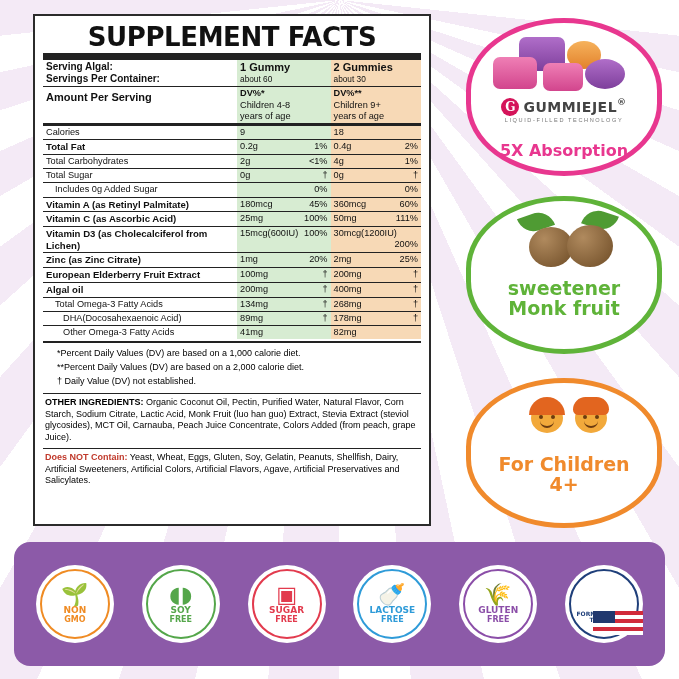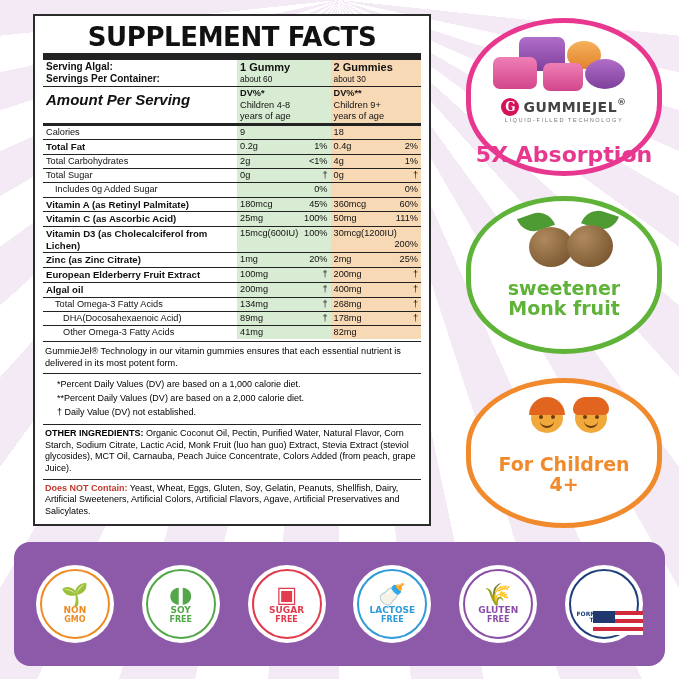--- a/index.html
+++ b/index.html
@@ -32,21 +32,21 @@
   .c-g1{width:98px;background:#d7ecd2;}
   .c-g2{width:92px;background:#f7d9b6;}
   .hdr-green{background:#d7ecd2;font-weight:bold;font-size:11px;text-align:left;}
   .hdr-orange{background:#f7d9b6;font-weight:bold;font-size:11px;text-align:left;}
   .sub{font-size:8.3px;font-weight:normal;}
   .bold{font-weight:bold;}
   .b9{font-weight:bold;font-size:9.6px;}
   .indent{padding-left:12px !important;}
   .indent2{padding-left:20px !important;}
   .serv{font-weight:bold;font-size:10px;line-height:1.25;}
-  .aps{font-weight:bold;font-size:15px;padding:4px 3px 3px 3px !important;font-style:italic;}
+  .aps{font-weight:bold;font-size:11px;padding:4px 3px 3px 3px !important;}
   .tbrd td{border-top:1px solid #222;}
   .tbrd-thick td{border-top:3px solid #222;}
   .note-tech{font-size:9.2px;line-height:1.3;padding:4px 2px 3px 2px;}
   .foot{font-size:9px;line-height:1.33;padding:1px 2px;margin-left:12px;}
   .sec{font-size:9px;line-height:1.3;padding:3px 2px 0 2px;}
   .sec b{font-weight:bold;}
   .hr-space{height:4px;}
 
   
   .badge{position:absolute;width:200px;}
@@ -68,21 +68,21 @@
   .g-orange{background:linear-gradient(180deg,#f6b25c,#e2822c);}
   .logo-row{position:absolute;left:0;right:0;top:74px;text-align:center;}
   .gj-badge{
     display:inline-block;width:18px;height:18px;border-radius:50%;
     background:#d4145a;color:#fff;font-size:12px;font-weight:bold;
     line-height:18px;text-align:center;vertical-align:middle;margin-right:4px;
     font-family:"DejaVu Serif", serif;
   }
   .gj-name{font-size:14px;font-weight:bold;color:#444;letter-spacing:.5px;vertical-align:middle;font-family:"DejaVu Sans",sans-serif;}
   .gj-sub{font-size:5.6px;color:#777;letter-spacing:1.6px;margin-top:1px;}
-  .b1-cap{position:absolute;left:0;right:0;top:120px;color:#e8378f;font-size:22px;}
+  .b1-cap{position:absolute;left:0;right:0;top:120px;color:#e8378f;font-size:16px;}
 
   
   .b2{left:466px;top:196px;}
   .b2 .ring{
     width:196px;height:158px;border:5px solid #5fb339;border-radius:50%/46%;
     box-sizing:border-box;position:relative;background:#fff;
   }
   .monk{position:absolute;left:52px;top:10px;width:94px;height:58px;}
   .monk-fruit{position:absolute;width:44px;height:40px;border-radius:50%;
     background:radial-gradient(circle at 35% 30%,#b08a5e,#6d4b25);}
@@ -232,21 +232,20 @@
           </tr>
           <tr class="tbrd">
             <td class="c-name indent2">Other Omega-3 Fatty Acids</td>
             <td class="c-g1"><span style="display:inline-block;min-width:56px">41mg</span><span style="float:right"></span></td>
             <td class="c-g2"><span style="display:inline-block;min-width:52px">82mg</span><span style="float:right"></span></td>
           </tr>
         </tbody>
     </table>
 
     <div class="rule-thin" style="margin-top:2px"></div>
-    <div class="note-tech">GummieJel® Technology in our vitamin gummies ensures that each essential nutrient is delivered in its most potent form.</div>
     <div class="rule-thin"></div>
     <div class="hr-space"></div>
     <div class="foot">*Percent Daily Values (DV) are based on a 1,000 calorie diet.</div>
     <div class="foot">**Percent Daily Values (DV) are based on a 2,000 calorie diet.</div>
     <div class="foot">† Daily Value (DV) not established.</div>
     <div class="hr-space"></div>
     <div class="rule-thin"></div>
     <div class="sec">
       <b>OTHER INGREDIENTS:</b><span> Organic Coconut Oil, Pectin, Purified Water, Natural Flavor, Corn Starch, Sodium Citrate, Lactic Acid, Monk Fruit (luo han guo) Extract, Stevia Extract (steviol glycosides), MCT Oil, Carnauba, Peach Juice Concentrate, Colors Added (from peach, grape Juice).</span>
     </div>

